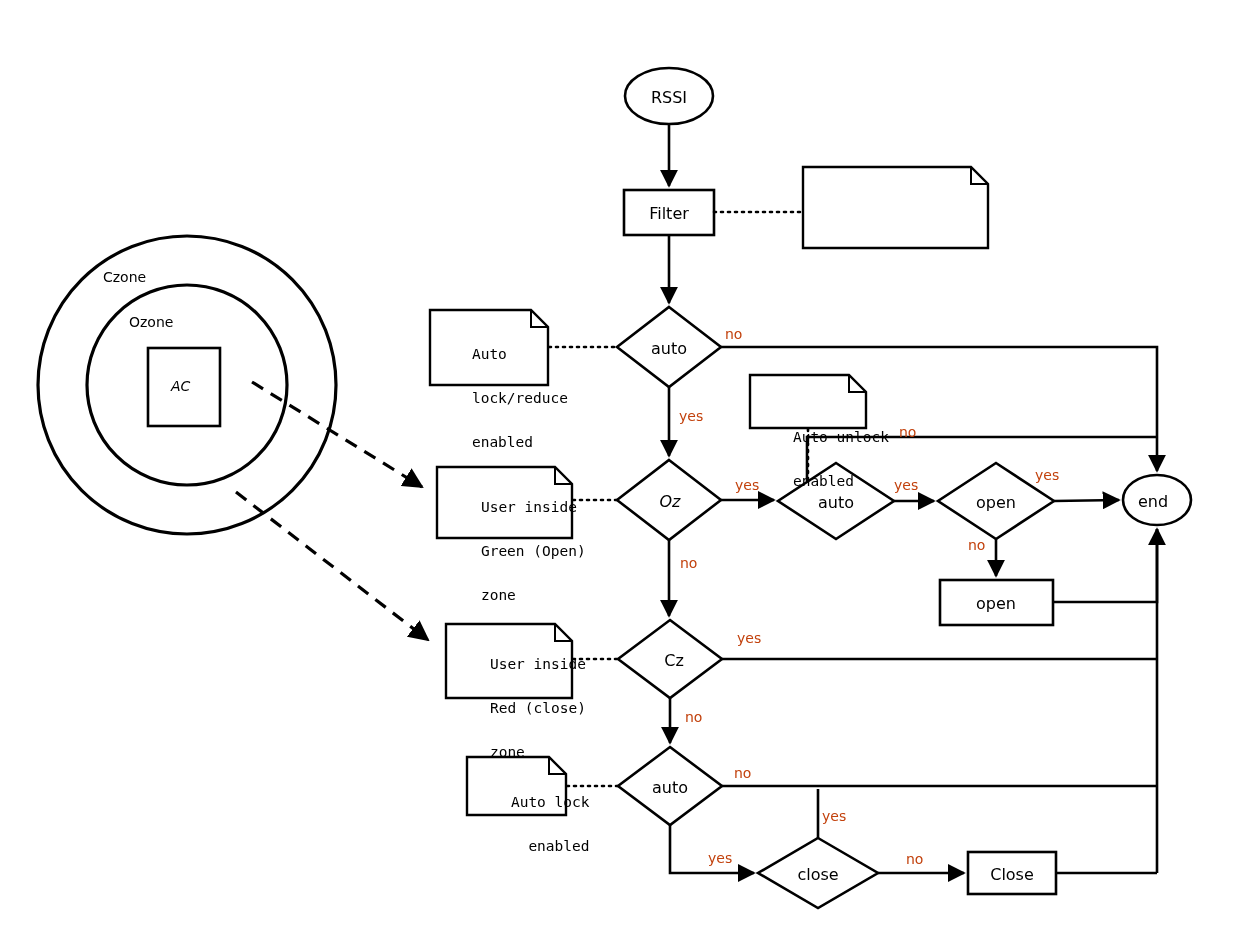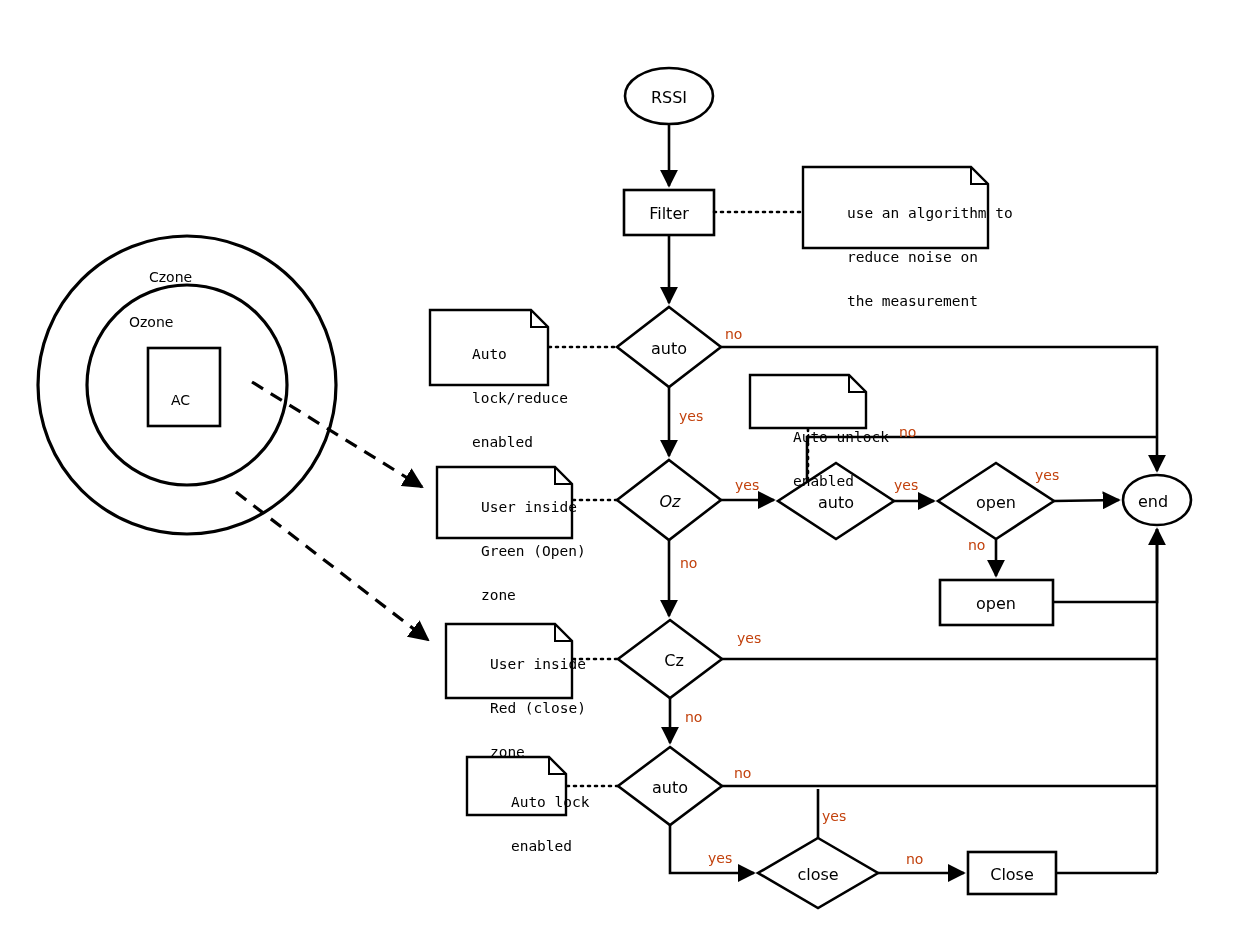--- a/index.html
+++ b/index.html
@@ -145,42 +145,37 @@
     <path d="M 1157 873 L 1157 529" fill="none" stroke="#000" stroke-width="2.6"></path>
 
     <path d="M 714 212 L 801 212" fill="none" stroke="#000" stroke-width="2.6" stroke-dasharray="2,5" stroke-linecap="round"></path>
     <path d="M 549 347 L 618 347" fill="none" stroke="#000" stroke-width="2.6" stroke-dasharray="2,5" stroke-linecap="round"></path>
     <path d="M 573 500 L 618 500" fill="none" stroke="#000" stroke-width="2.6" stroke-dasharray="2,5" stroke-linecap="round"></path>
     <path d="M 808 429 L 808 481" fill="none" stroke="#000" stroke-width="2.6" stroke-dasharray="2,5" stroke-linecap="round"></path>
     <path d="M 573 659 L 618 659" fill="none" stroke="#000" stroke-width="2.6" stroke-dasharray="2,5" stroke-linecap="round"></path>
     <path d="M 567 786 L 618 786" fill="none" stroke="#000" stroke-width="2.6" stroke-dasharray="2,5" stroke-linecap="round"></path>
   </svg>
 
-  <div class="lbl" style="left:103px;top:269px;margin-left:46px;">Czone</div>
+  <div class="lbl" style="left:103px;top:269px;">Czone</div>
   <div class="lbl" style="left:129px;top:314px;">Ozone</div>
-  <div class="lbl" style="left:171px;top:392px;">AC</div>
+  <div class="lbl" style="left:171px;top:378px;font-style:italic;">AC</div>
 
   <div class="nodetext" style="left:619px;top:88px;width:100px;">RSSI</div>
   <div class="nodetext" style="left:619px;top:204px;width:100px;">Filter</div>
   <div class="nodetext" style="left:619px;top:339px;width:100px;">auto</div>
   <div class="nodetext" style="left:619px;top:492px;width:102px;font-style:italic;">Oz</div>
   <div class="nodetext" style="left:786px;top:493px;width:100px;">auto</div>
   <div class="nodetext" style="left:946px;top:493px;width:100px;">open</div>
   <div class="nodetext" style="left:946px;top:594px;width:100px;">open</div>
   <div class="nodetext" style="left:1103px;top:492px;width:100px;">end</div>
   <div class="nodetext" style="left:620px;top:651px;width:108px;">Cz</div>
   <div class="nodetext" style="left:620px;top:778px;width:100px;">auto</div>
   <div class="nodetext" style="left:768px;top:865px;width:100px;">close</div>
   <div class="nodetext" style="left:962px;top:865px;width:100px;">Close</div>
 
-  <div class="mono" style="left:812px;top:180px;">
-    <span>use an algorithm to</span><br>
-    <span>reduce noise on</span><br>
-    <span>the measurement</span>
-  </div>
 
   <div class="mono" style="left:437px;top:321px;">
     <span>Auto</span><br>
     <span>lock/reduce</span><br>
     <span>enabled</span>
   </div>
 
   <div class="mono" style="left:446px;top:474px;">
     <span>User inside</span><br>
     <span>Green (Open)</span><br>
@@ -191,21 +186,21 @@
     <span>Auto unlock</span><br>
     <span>enabled</span>
   </div>
 
   <div class="mono" style="left:455px;top:631px;">
     <span>User inside</span><br>
     <span>Red (close)</span><br>
     <span>zone</span>
   </div>
 
-  <div class="mono" style="left:476px;top:769px;">
+  <div class="mono" style="left:476px;top:769px;text-align:right;">
     <span>Auto lock</span><br>
     <span>enabled</span>
   </div>
 
   <div class="edgelbl" style="left:725px;top:326px;">no</div>
   <div class="edgelbl" style="left:679px;top:408px;">yes</div>
   <div class="edgelbl" style="left:735px;top:477px;">yes</div>
   <div class="edgelbl" style="left:680px;top:555px;">no</div>
   <div class="edgelbl" style="left:899px;top:424px;">no</div>
   <div class="edgelbl" style="left:894px;top:477px;">yes</div>

